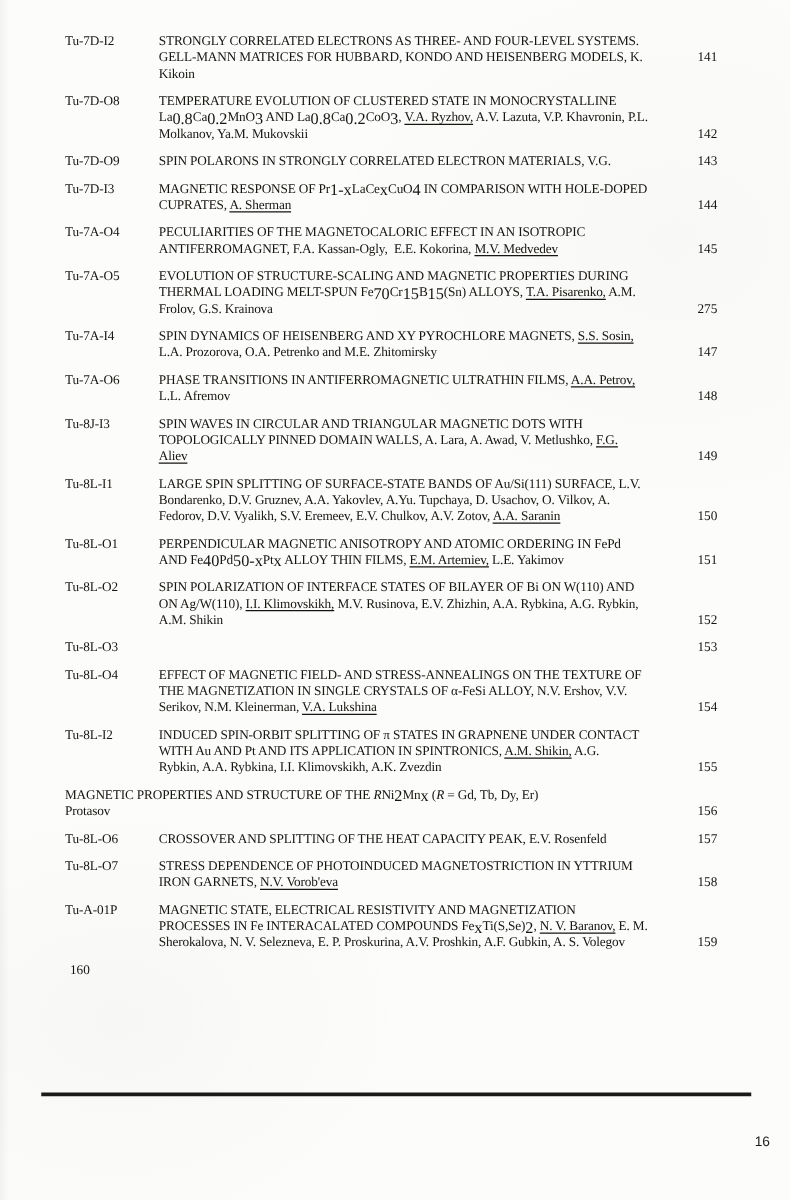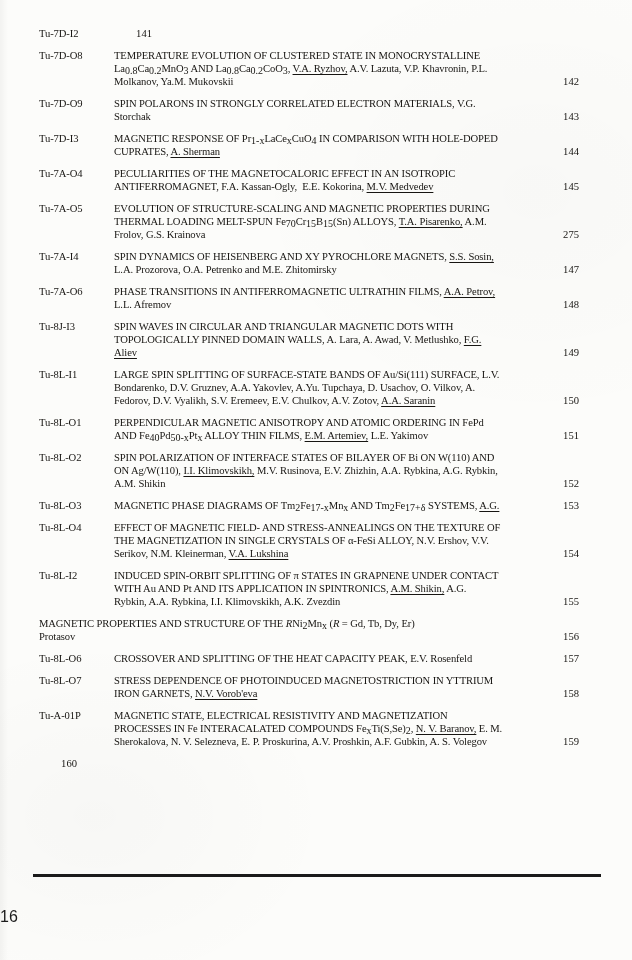--- a/index.html
+++ b/index.html
@@ -11,80 +11,84 @@
   .page {
     position:relative; width:632px; height:960px; overflow:hidden;
     background:
       radial-gradient(ellipse 400px 300px at 15% 85%, rgba(0,0,0,0.018), transparent 60%),
       radial-gradient(ellipse 500px 400px at 85% 20%, rgba(0,0,0,0.015), transparent 60%),
       linear-gradient(90deg, rgba(0,0,0,0.04) 0px, rgba(0,0,0,0.0) 8px),
       #fcfcfa;
     color:#171512;
   }
   .toc {
-    position:absolute; top:27px; left:39px; width:540px;
+    position:absolute; top:27px; left:52px; width:540px;
   }
   .entry { display:flex; align-items:stretch; margin-bottom:9px; }
   .code {
     flex:0 0 75px; width:75px;
     font-size:10.6px; line-height:13px; letter-spacing:-0.1px;
     white-space:nowrap;
   }
   .body { flex:1 1 auto; min-width:0; }
   .line {
     font-size:10.6px; line-height:13px; letter-spacing:-0.12px;
     white-space:nowrap;
   }
   .line sub {
-    font-size:10px; line-height:0; letter-spacing:0;
+    font-size:13px; line-height:0; letter-spacing:0;
     vertical-align:-2px;
   }
   .line u { text-decoration:underline; text-underline-offset:1.5px; }
   .line i { font-style:italic; }
   .page-num {
     flex:0 0 34px; width:34px; margin-left:4px;
-    font-size:10.6px; line-height:13px; text-align:right;
+    font-size:10.6px; line-height:13px; text-align:left;
     align-self:flex-end;
   }
   .footer-rule {
     position:absolute; left:33px; top:874px; width:568px; height:2.5px;
     background:var(--rule-color, #1a1a1a);
   }
   .folio {
     position:absolute; top:908px; left:0; width:616px;
-    text-align:left;
+    text-align:right;
     font-family:"Liberation Sans", sans-serif;
-    font-size:16px; color:#1c1c1c;
+    font-size:11px; color:#1c1c1c;
   }
 </style>
 </head>
 <body>
 
 <div class="page">
   <div class="toc" id="toc">
   <div class="entry">
     <div class="code">Tu-7D-I2</div>
+    <div class="body">
+          <div class="line">STRONGLY CORRELATED ELECTRONS AS THREE- AND FOUR-LEVEL SYSTEMS.</div>
+          <div class="line">GELL-MANN MATRICES FOR HUBBARD, KONDO AND HEISENBERG MODELS, K.</div>
+          <div class="line">Kikoin</div>
+        </div>
     <div class="page-num" style="align-self: center;">141</div>
   </div>
 
   <div class="entry">
     <div class="code">Tu-7D-O8</div>
     <div class="body">
           <div class="line">TEMPERATURE EVOLUTION OF CLUSTERED STATE IN MONOCRYSTALLINE</div>
           <div class="line">La<sub>0.8</sub>Ca<sub>0.2</sub>MnO<sub>3</sub> AND La<sub>0.8</sub>Ca<sub>0.2</sub>CoO<sub>3</sub>, <u>V.A. Ryzhov,</u> A.V. Lazuta, V.P. Khavronin, P.L.</div>
           <div class="line">Molkanov, Ya.M. Mukovskii</div>
         </div>
     <div class="page-num">142</div>
   </div>
 
   <div class="entry">
     <div class="code">Tu-7D-O9</div>
     <div class="body">
           <div class="line">SPIN POLARONS IN STRONGLY CORRELATED ELECTRON MATERIALS, V.G.</div>
-          <div class="line">Storchak</div>
         </div>
     <div class="page-num">143</div>
   </div>
 
   <div class="entry">
     <div class="code">Tu-7D-I3</div>
     <div class="body">
           <div class="line">MAGNETIC RESPONSE OF Pr<sub>1-x</sub>LaCe<sub>x</sub>CuO<sub>4</sub> IN COMPARISON WITH HOLE-DOPED</div>
           <div class="line">CUPRATES, <u>A. Sherman</u></div>
         </div>
@@ -163,21 +167,20 @@
           <div class="line">SPIN POLARIZATION OF INTERFACE STATES OF BILAYER OF Bi ON W(110) AND</div>
           <div class="line">ON Ag/W(110), <u>I.I. Klimovskikh,</u> M.V. Rusinova, E.V. Zhizhin, A.A. Rybkina, A.G. Rybkin,</div>
           <div class="line">A.M. Shikin</div>
         </div>
     <div class="page-num">152</div>
   </div>
 
   <div class="entry">
     <div class="code">Tu-8L-O3</div>
     <div class="body">
-          <div class="line">MAGNETIC PHASE DIAGRAMS OF Tm<sub>2</sub>Fe<sub>17-x</sub>Mn<sub>x</sub> AND Tm<sub>2</sub>Fe<sub>17+δ</sub> SYSTEMS, <u>A.G.</u></div>
         </div>
     <div class="page-num">153</div>
   </div>
 
   <div class="entry">
     <div class="code">Tu-8L-O4</div>
     <div class="body">
           <div class="line">EFFECT OF MAGNETIC FIELD- AND STRESS-ANNEALINGS ON THE TEXTURE OF</div>
           <div class="line">THE MAGNETIZATION IN SINGLE CRYSTALS OF α-FeSi ALLOY, N.V. Ershov, V.V.</div>
           <div class="line">Serikov, N.M. Kleinerman, <u>V.A. Lukshina</u></div>

